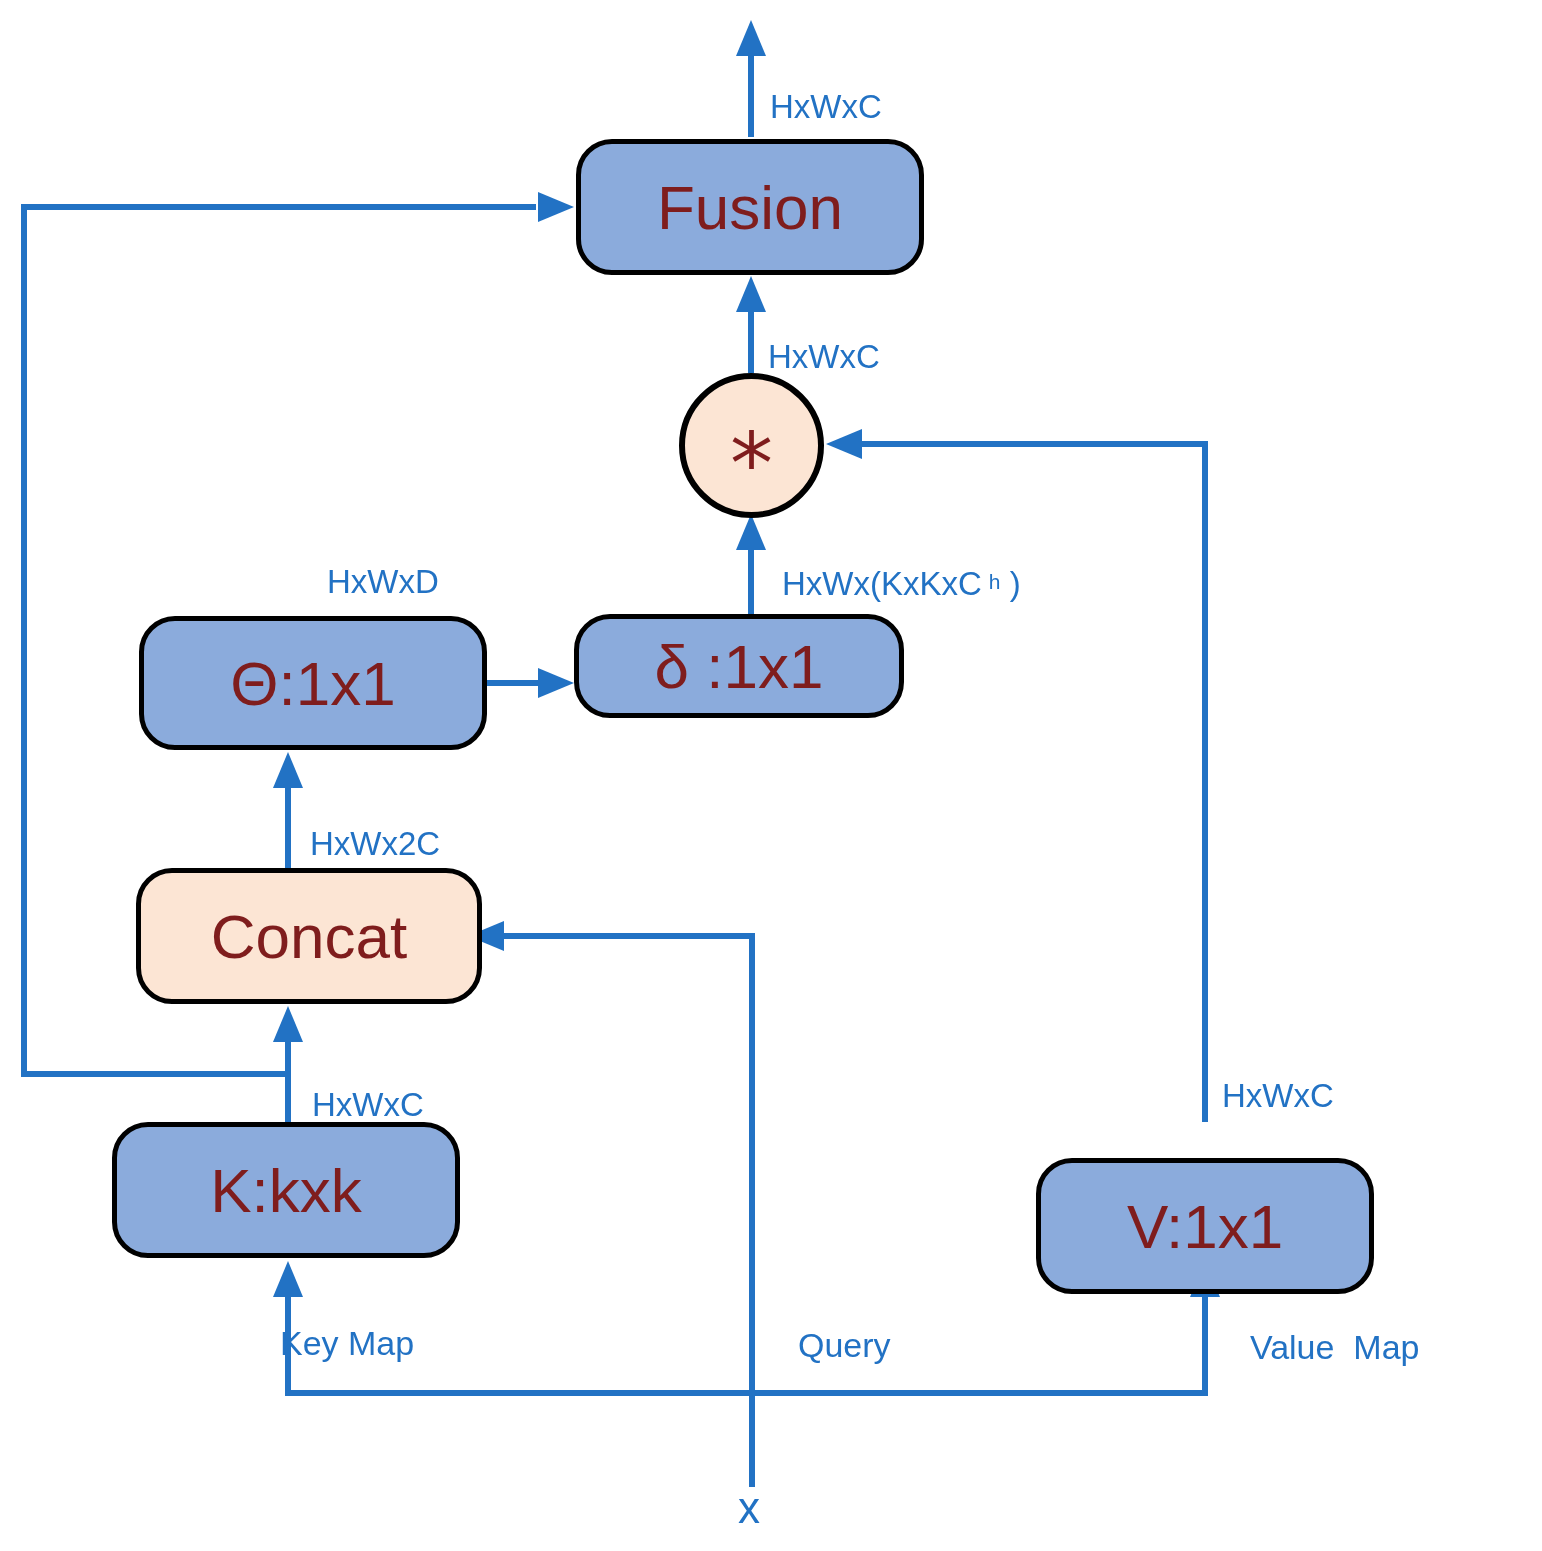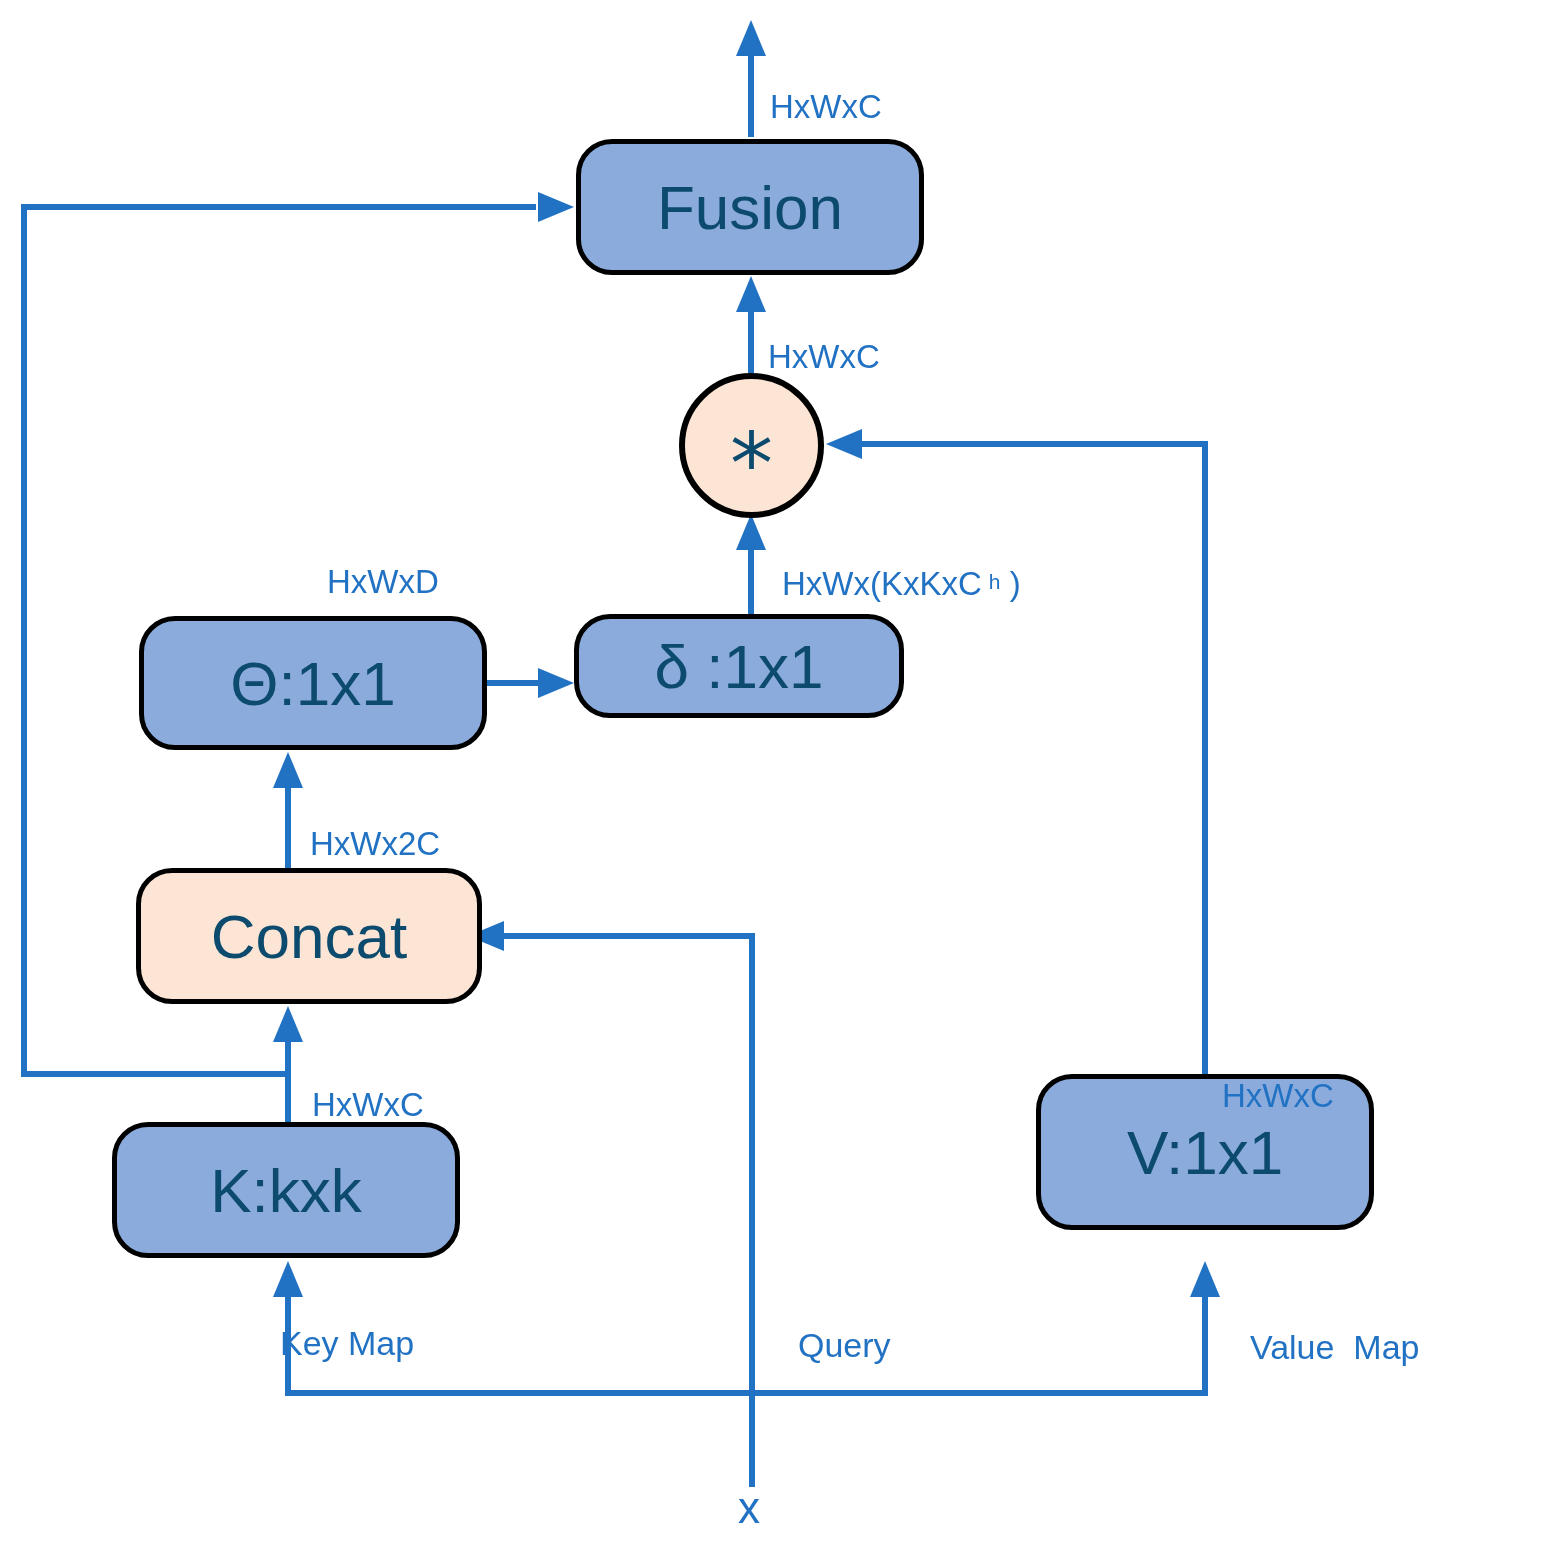--- a/index.html
+++ b/index.html
@@ -38,21 +38,21 @@
     stroke: none;
   }
   .node {
     position: absolute;
     display: flex;
     align-items: center;
     justify-content: center;
     border: 5px solid var(--node-border);
     border-radius: 36px;
     box-sizing: border-box;
-    color: #0c4a6e;
+    color: #7f1d1d;
     font-size: 62px;
     z-index: 2;
   }
   .node-blue { background: var(--node-blue); }
   .node-peach { background: var(--node-peach); }
   .node-circle {
     border-radius: 50%;
     border-width: 6px;
   }
   .star-glyph {
@@ -171,21 +171,21 @@
   </div>
 
   <div class="node node-peach" style="left:116px; top:868px; width:346px; height:136px;margin-left:20px;">
     <span>Concat</span>
   </div>
 
   <div class="node node-blue" style="left:112px; top:1122px; width:348px; height:136px;">
     <span>K:kxk</span>
   </div>
 
-  <div class="node node-blue" style="left:1036px; top:1074px; width:338px; height:156px;">
+  <div class="node node-blue" style="left:1036px; top:1158px; width:338px; height:136px;">
     <span>V:1x1</span>
   </div>
 
   <div class="dim-label" style="left:770px; top:90px;">HxWxC</div>
 
   <div class="dim-label" style="left:768px; top:340px;">HxWxC</div>
 
   <div class="dim-label" style="left:782px; top:567px;"><span>HxWx(KxKxC</span><span class="dim-sup">h</span><span> )</span></div>
 
   <div class="dim-label" style="left:327px; top:565px;">HxWxD</div>

